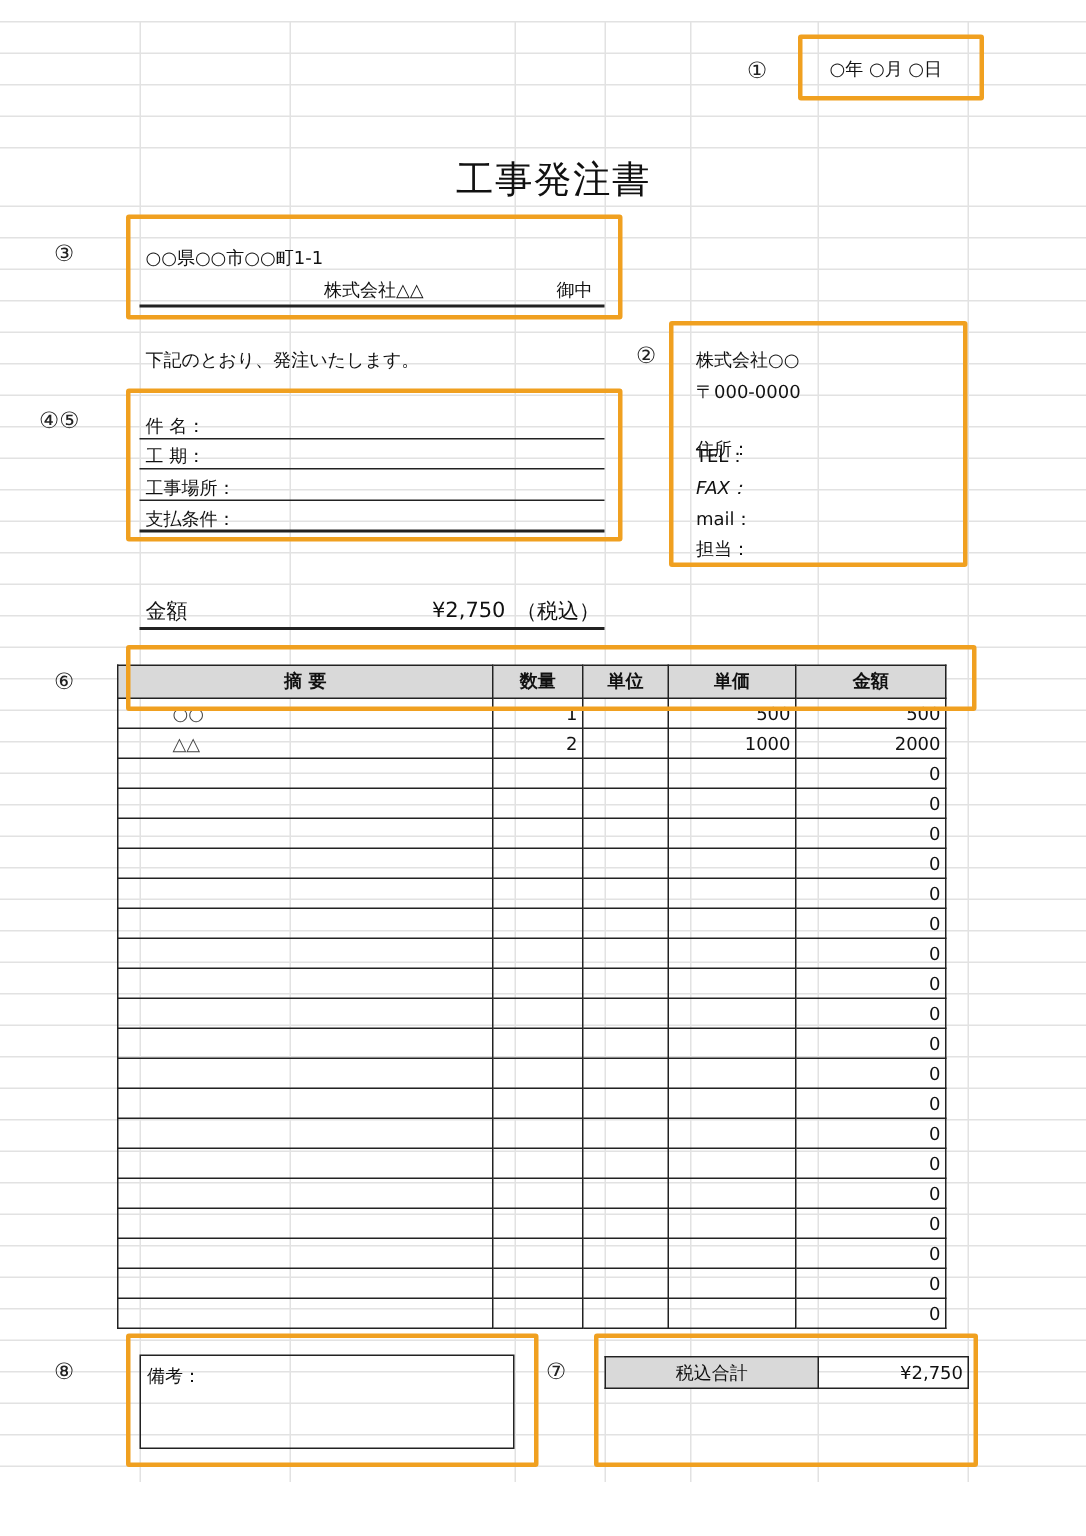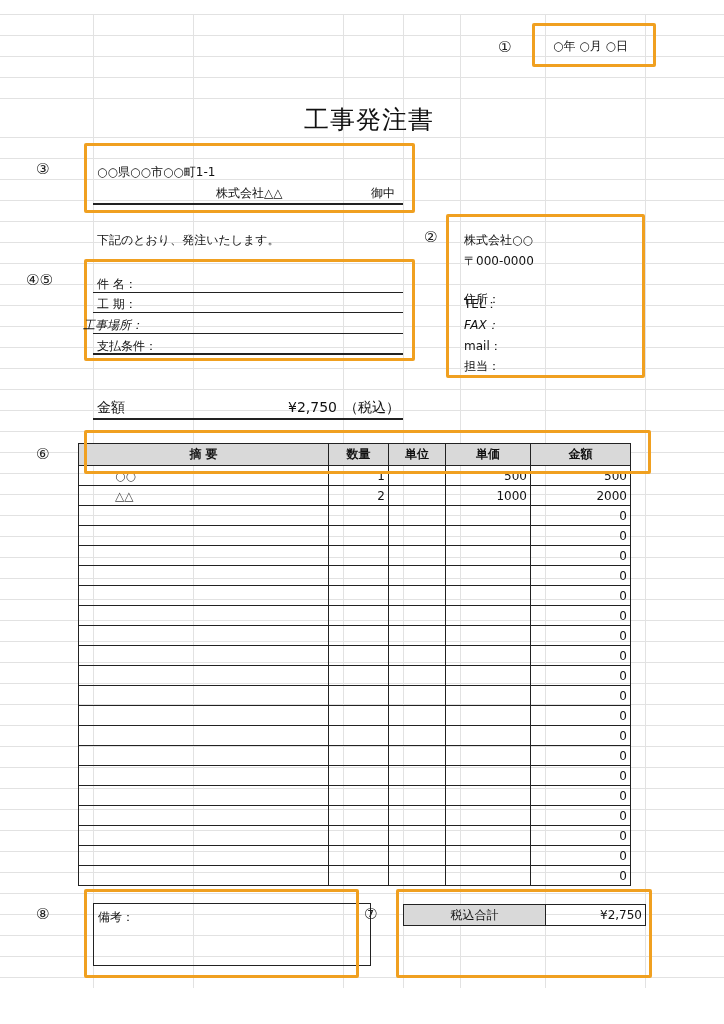--- a/index.html
+++ b/index.html
@@ -17,21 +17,21 @@
   .uline2 { position: absolute; height: 0; border-top: 2px solid #222; }
   table.items { position: absolute; left: 78px; top: 443px; border-collapse: collapse; font-size: 12px; }
   table.items th, table.items td { border: 1px solid #222; height: 20px; padding: 0 3px; box-sizing: border-box; }
   table.items th { background: #d9d9d9; font-weight: bold; text-align: center; font-size: 12px; height: 22px; }
   table.items td.num { text-align: right; }
   table.items td.desc { padding-left: 36px; color: #444; }
   table.totals { position: absolute; left: 403px; top: 904px; border-collapse: collapse; font-size: 12px; }
   table.totals td { border: 1px solid #222; height: 21px; padding: 0 3px; box-sizing: border-box; }
   table.totals td.lbl { background: #d9d9d9; text-align: center; width: 142px; }
   table.totals td.val { text-align: right; width: 100px; }
-  .remarks { position: absolute; left: 93px; top: 903px; width: 278px; height: 63px; border: 1px solid #222; box-sizing: border-box; font-size: 12px; padding: 5px 4px; }
+  .remarks { position: absolute; left: 93px; top: 903px; width: 250px; height: 63px; border: 1px solid #222; box-sizing: border-box; font-size: 12px; padding: 5px 4px; }
 </style>
 </head>
 <body>
 
 <div class="grid">
   <div class="vline" style="left:93px"></div>
   <div class="vline" style="left:193px"></div>
   <div class="vline" style="left:343px"></div>
   <div class="vline" style="left:403px"></div>
   <div class="vline" style="left:460px"></div>
@@ -101,21 +101,21 @@
 <div class="uline2" style="left:93px; top:203px; width:310px;"></div>
 
 <span class="abs t12" style="left:97px; top:232px;">下記のとおり、発注いたします。</span>
 
 <span class="abs marker" style="left:26px; top:271px;">④⑤</span>
 <div class="orange" style="left:84px; top:259px; width:331px; height:102px;"></div>
 <span class="abs t12" style="left:97px; top:276px;">件 名：</span>
 <div class="uline" style="left:93px; top:292px; width:310px;"></div>
 <span class="abs t12" style="left:97px; top:296px;">工 期：</span>
 <div class="uline" style="left:93px; top:312px; width:310px;"></div>
-<span class="abs t12" style="left:83px; top:317px;font-style:italic;">工事場所：</span>
+<span class="abs t12" style="left:97px; top:317px;">工事場所：</span>
 <div class="uline" style="left:93px; top:333px; width:310px;"></div>
 <span class="abs t12" style="left:97px; top:338px;">支払条件：</span>
 <div class="uline2" style="left:93px; top:353px; width:310px;"></div>
 
 <span class="abs marker" style="left:424px; top:228px;">②</span>
 <div class="orange" style="left:446px; top:214px; width:199px; height:164px;"></div>
 <span class="abs t12" style="left:464px; top:232px;">株式会社○○</span>
 <span class="abs t12" style="left:464px; top:253px;">〒000-0000</span>
 <span class="abs t12" style="left:464px; top:291px;">住所：</span>
 <span class="abs t12" style="left:464px; top:296px;">TEL：</span>

